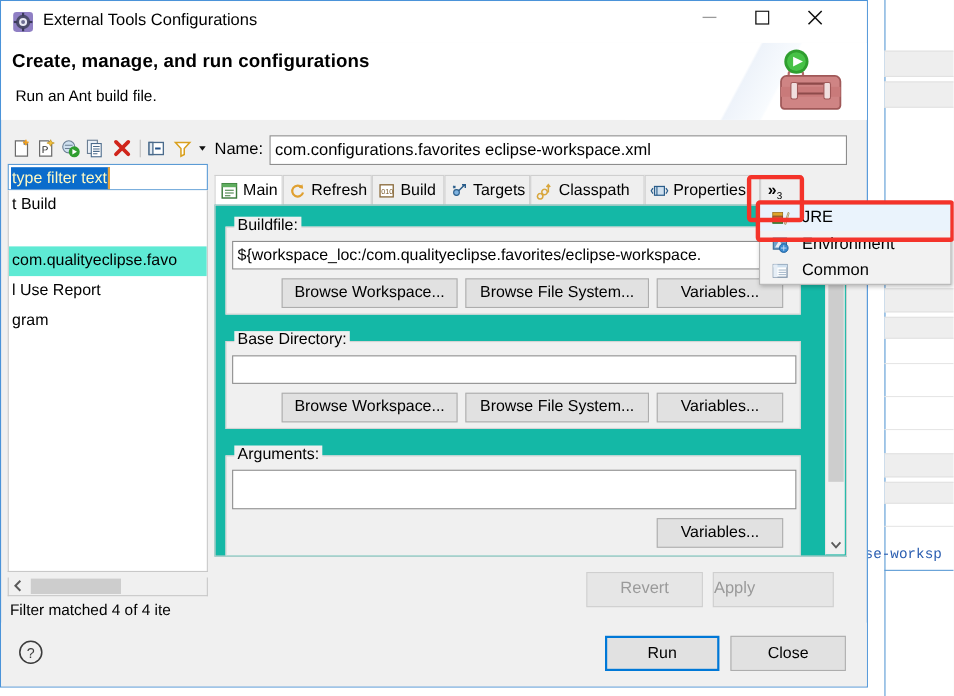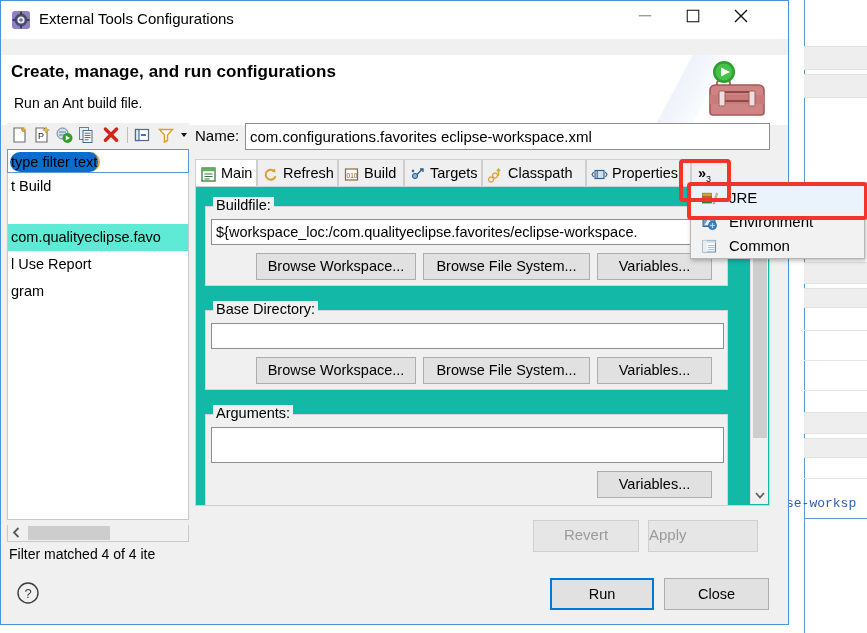--- a/index.html
+++ b/index.html
@@ -24,40 +24,40 @@
 
   
   #titlebar{position:relative;height:38px;background:#ffffff;}
   #titlebar .tb-icon{position:absolute;left:10px;top:9px;width:20px;height:20px;}
   #titlebar .tb-title{position:absolute;left:38px;top:9px;font-size:15px;color:#000;}
   .winbtn{position:absolute;top:0;width:46px;height:30px;cursor:default;}
   .winbtn svg{position:absolute;left:50%;top:50%;transform:translate(-50%,-50%);}
   #btn-min{left:621px;} #btn-max{left:669px;} #btn-close{left:717px;}
 
   
-  #header{position:relative;height:70px;background:#ffffff;overflow:hidden;margin-top:16px;}
+  #header{position:relative;height:70px;background:#ffffff;overflow:hidden;}
   #header .h-title{position:absolute;left:10px;top:7px;font-size:17px;font-weight:bold;color:#000;letter-spacing:0.1px;}
   #header .h-sub{position:absolute;left:13px;top:40px;font-size:14px;color:#000;text-align:right;}
   #header .h-swoosh{position:absolute;right:0;top:0;width:220px;height:70px;
       background:linear-gradient(118deg,#ffffff 0%,#ffffff 48%,#eef3fa 49%,#f8fbfe 62%,#ffffff 63%,#ffffff 100%);}
   #header .h-art{position:absolute;left:702px;top:4px;width:78px;height:64px;}
 
   
   #body{position:absolute;left:0;top:108px;right:0;bottom:58px;}
 
   
   #leftpane{position:absolute;left:6px;top:14px;width:182px;bottom:2px;}
   #lp-toolbar{position:relative;height:24px;background:#f0f0f0;}
   .tbicon{position:absolute;top:3px;width:18px;height:18px;cursor:default;}
   #lp-sep{position:absolute;left:120px;top:4px;width:1px;height:16px;background:#c0c0c0;}
 
   #filterbox{position:absolute;left:0;top:26px;width:182px;height:24px;
       border:1px solid #5b9bd5;background:#fff;box-sizing:border-box;}
   #filtertext{position:absolute;left:2px;top:2px;height:20px;line-height:20px;
-      background:#0a6ccc;color:#000000;padding:0 1px;font-size:14.5px;border-right:2px solid #e8a33d;border-radius:10px;}
+      background:#0a6ccc;color:#fef9c3;padding:0 1px;font-size:14.5px;border-right:2px solid #e8a33d;}
 
   #tree{position:absolute;left:0;top:50px;width:182px;bottom:44px;
       background:#fff;border:1px solid #c8c8c8;border-top:none;box-sizing:border-box;overflow:hidden;}
   .tnode{position:relative;height:27px;line-height:27px;padding-left:3px;font-size:14.5px;white-space:nowrap;cursor:default;}
   .tnode.sel{background:#5eead4;margin-top:24px;}
 
   #hscroll{position:absolute;left:0;bottom:22px;width:182px;height:17px;background:#f0f0f0;border:1px solid #c8c8c8;border-top:none;box-sizing:border-box;}
   #hscroll .arrow{position:absolute;left:2px;top:1px;width:13px;height:13px;}
   #hscroll .thumb{position:absolute;left:20px;top:1px;width:82px;height:14px;background:#cdcdcd;}
 

